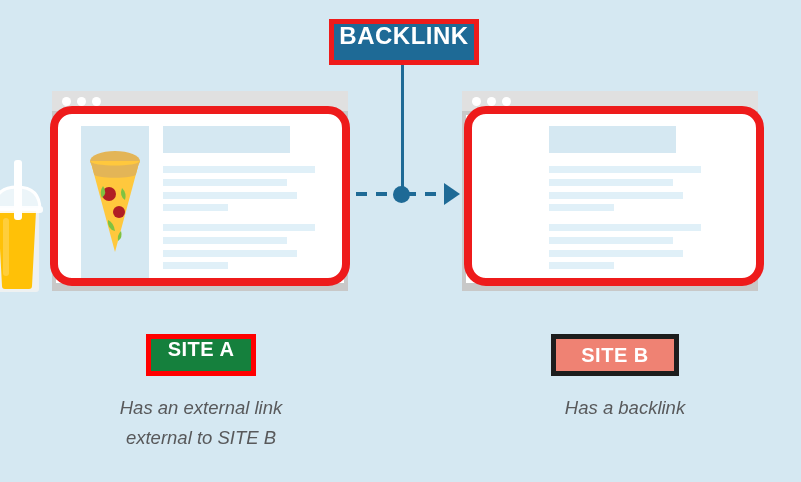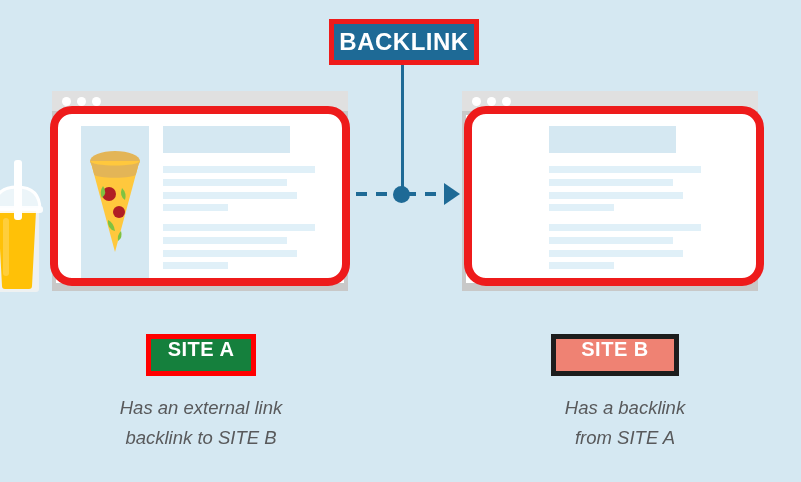--- a/index.html
+++ b/index.html
@@ -31,21 +31,21 @@
     background: #ee1b1b;
     box-sizing: border-box;
     padding: 5px;
     z-index: 12;
   }
   .backlink-inner {
     width: 100%;
     height: 100%;
     background: #1e6a96;
     display: flex;
-    align-items: center;
+    align-items: flex-start;
     justify-content: center;
   }
   .backlink-text {
     color: #ffffff;
     font-size: 24px;
     font-weight: bold;
     letter-spacing: 0.5px;
     line-height: 1;
     font-family: "Liberation Sans", sans-serif;
   }
@@ -210,20 +210,21 @@
     width: 128px;
     height: 42px;
     background: #1d1d1d;
     padding: 5px;
   }
   .badge-b .fill {
     width: 100%;
     height: 100%;
     background: #ef8273;
     display: flex;
+    align-items: center;
     justify-content: center;
   }
   .badge-text {
     color: #ffffff;
     font-size: 20px;
     font-weight: bold;
     letter-spacing: 0.5px;
     line-height: 1;
   }
 
@@ -345,21 +346,20 @@
   </div>
 
   <div class="badge badge-b">
     <div class="fill">
       <span class="badge-text">SITE B</span>
     </div>
   </div>
 
   <div class="caption caption-a">
     <span class="l">Has an external link</span>
-    <span class="l">backlink to SITE B</span>
+    <span class="l">external to SITE B</span>
   </div>
 
   <div class="caption caption-b">
     <span class="l">Has a backlink</span>
-    <span class="l">from SITE A</span>
   </div>
 
 </div>
 
 </body></html>

